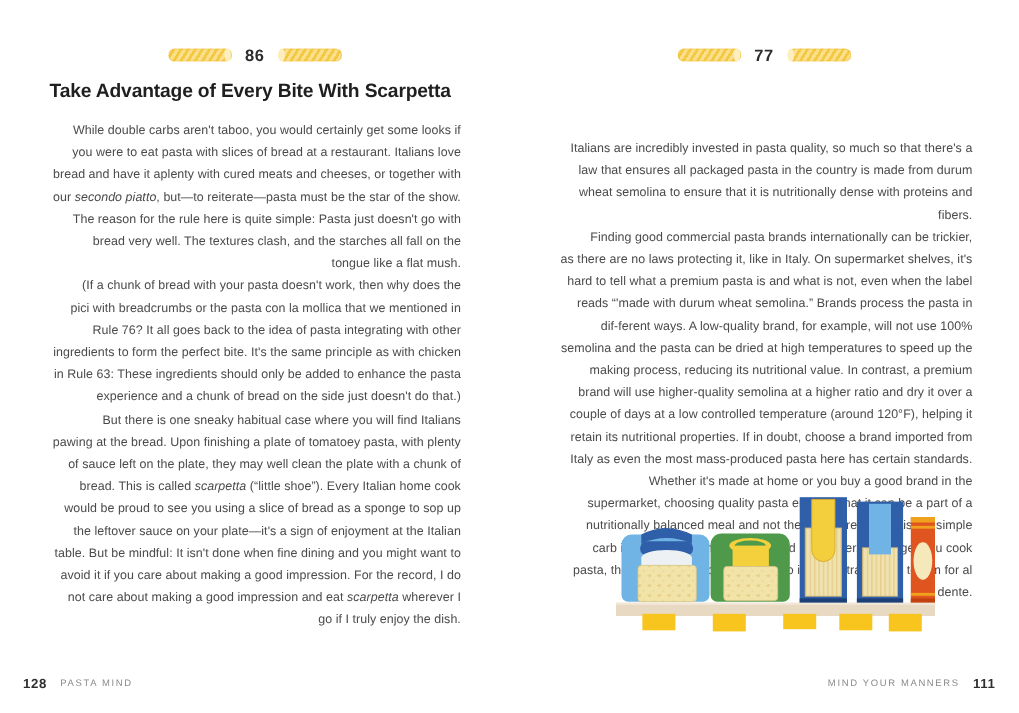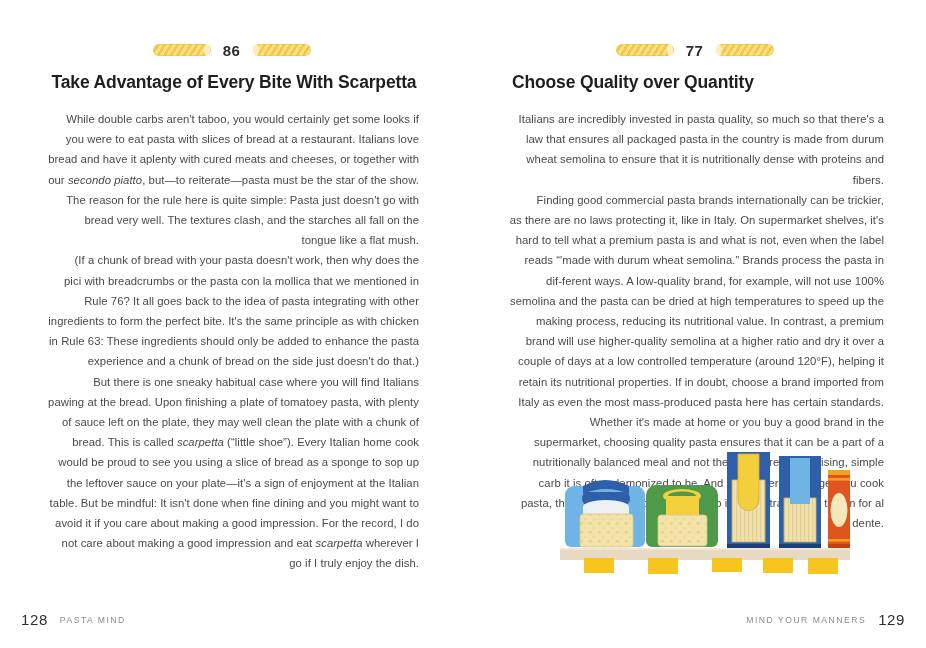--- a/index.html
+++ b/index.html
@@ -79,57 +79,57 @@
   .rule-title {
     position: absolute;
     top: 72px;
     font-size: 17.5px;
     font-weight: 700;
     color: #1f1f1f;
     letter-spacing: -0.15px;
     margin: 0;
     line-height: 1.25;
   }
-  .page-left  .rule-title { left: 45px; right: 40px; text-align: center; }
+  .page-left  .rule-title { left: 45px; right: 40px; }
   .page-right .rule-title { left: 49px; right: 42px; }
 
   
   .body-copy {
     position: absolute;
     top: 109px;
     font-size: 11.3px;
     line-height: 20.2px;
     color: #4a4a4a;
     text-align: right;
     letter-spacing: 0.005em;
   }
   .page-left  .body-copy { left: 47px; width: 372px; }
-  .page-right .body-copy { left: 509px - 463px; width: 375px; }
+  .page-right .body-copy { left: 509px - 463px; width: 375px; margin-top: 16px; }
   .page-right .body-copy { left: 46px; width: 375px; }
 
   .body-copy p { margin: 0; }
   .body-copy p + p { text-indent: 17px; }
   .body-copy em { font-style: italic; }
 
   
   .footer {
     position: absolute;
     bottom: 20px;
     font-size: 8.6px;
     letter-spacing: 1.5px;
     color: #8a8a8a;
     display: flex;
     align-items: center;
     gap: 12px;
   }
   .footer .folio {
-    font-weight: 400;
+    font-weight: 700;
     color: #2f2f2f;
     letter-spacing: 0.6px;
-    font-size: 15px;
+    font-size: 12px;
   }
   .footer-left  { left: 21px; }
   .footer-right { right: 21px; }
 
   
   .illustration {
     position: absolute;
     left: 97px;
     top: 440px;
     width: 290px;
@@ -165,21 +165,20 @@
   </div>
 
   <div class="page page-right">
 
     <div class="rule-header">
       <span class="pasta-orn left"></span>
       <span class="rule-number">77</span>
       <span class="pasta-orn right"></span>
     </div>
 
-    <h1 class="rule-title">Choose Quality over Quantity</h1>
 
     <div class="body-copy">
       <p>Italians are incredibly invested in pasta quality, so much so that there's a law that ensures all packaged pasta in the country is made from durum wheat semolina to ensure that it is nutritionally dense with proteins and fibers.</p>
       <p>Finding good commercial pasta brands internationally can be trickier, as there are no laws protecting it, like in Italy. On supermarket shelves, it's hard to tell what a premium pasta is and what is not, even when the label reads “'made with durum wheat semolina.” Brands process the pasta in dif-ferent ways. A low-quality brand, for example, will not use 100% semolina and the pasta can be dried at high temperatures to speed up the making process, reducing its nutritional value. In contrast, a premium brand will use higher-quality semolina at a higher ratio and dry it over a couple of days at a low controlled temperature (around 120°F), helping it retain its nutritional properties. If in doubt, choose a brand imported from Italy as even the most mass-produced pasta here has certain standards.</p>
       <p>Whether it's made at home or you buy a good brand in the supermarket, choosing quality pasta ensures that it can be a part of a nutritionally balanced meal and not the blood pressure-raising, simple carb it is often demonized to be. And remember, the longer you cook pasta, the higher the glycemic index, so it's an extra reason to aim for al dente.</p>
     </div>
 
     <div class="illustration">
       <svg viewBox="0 0 290 140" width="290" height="140" aria-hidden="true">
         <defs>
@@ -252,17 +251,17 @@
           <rect x="88" y="118" width="30" height="16" fill="#f7c51e"></rect>
           <rect x="152" y="118" width="30" height="14" fill="#f7c51e"></rect>
           <rect x="203" y="118" width="30" height="15" fill="#f7c51e"></rect>
           <rect x="248" y="118" width="30" height="16" fill="#f7c51e"></rect>
         </g>
       </svg>
     </div>
 
     <div class="footer footer-right">
       <span>MIND YOUR MANNERS</span>
-      <span class="folio">129</span>
+      <span class="folio">111</span>
     </div>
   </div>
 
 </div>
 
 </body></html>

